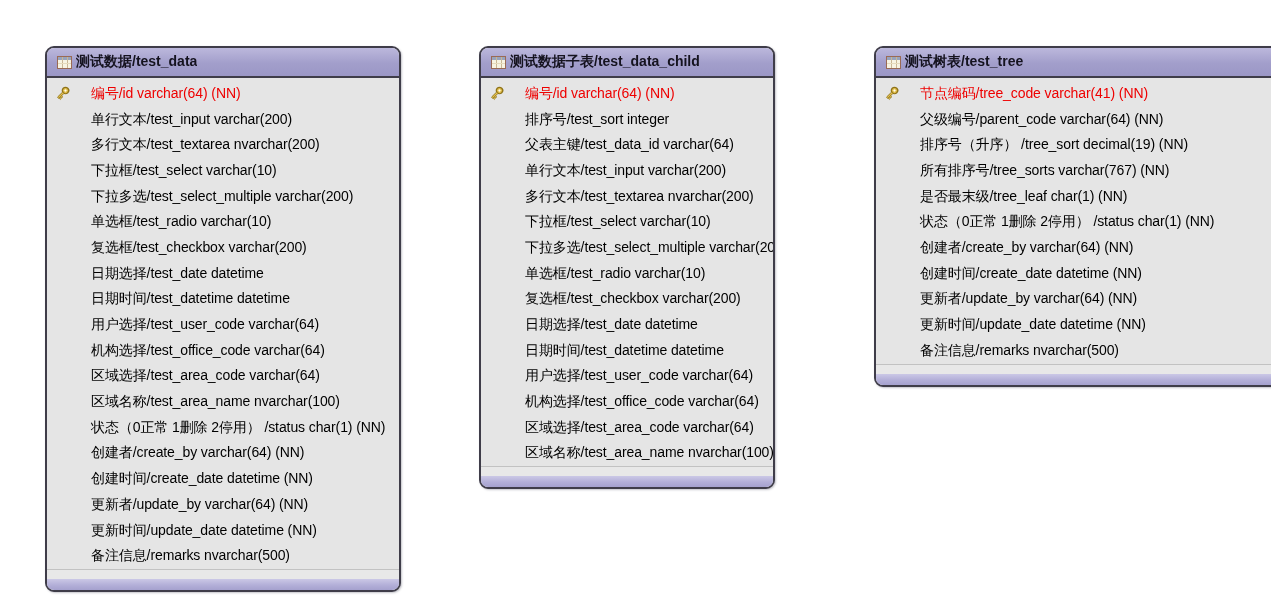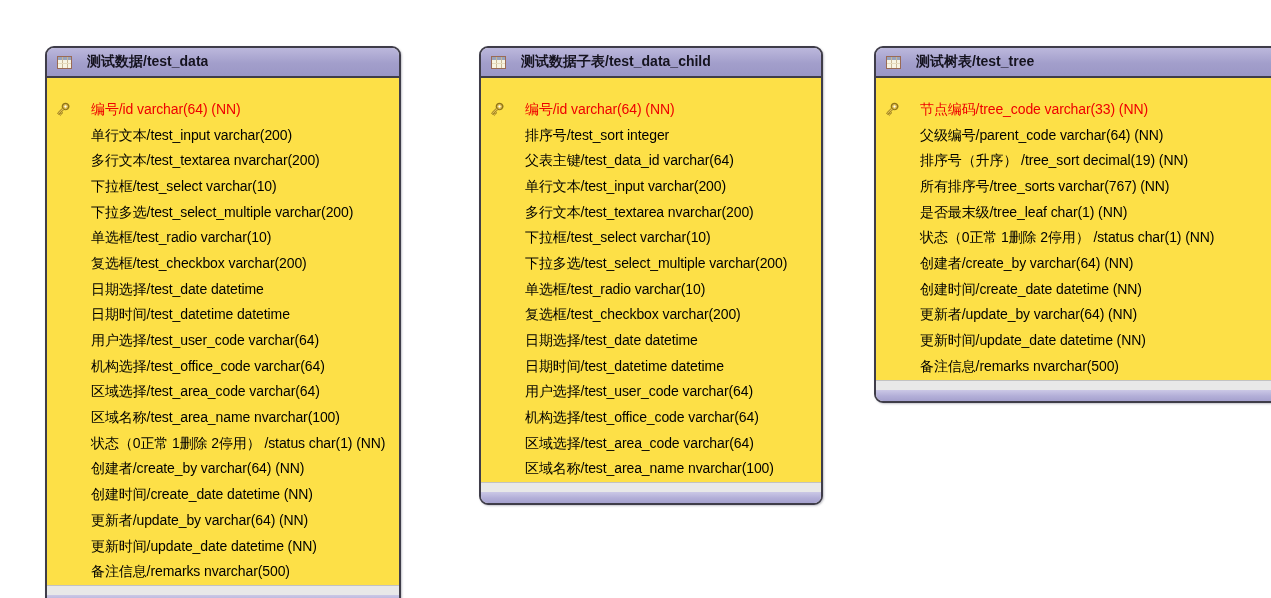--- a/index.html
+++ b/index.html
@@ -12,38 +12,38 @@
 
   .table-card{
     position:absolute;top:46px;
     border:2px solid #3f3d49;border-radius:9px;
     background:#ffffff;overflow:hidden;
     display:flex;flex-direction:column;
     box-shadow:1px 1px 2px rgba(60,60,80,.30);
     box-sizing:border-box;
   }
   .t0{left:45px;width:356px;}
-  .t1{left:479px;width:344px;}
+  .t1{left:479px;width:296px;}
   .t2{left:874px;width:422px;}
 
   .table-header{
     flex:0 0 30px;height:30px;
-    display:flex;align-items:center;gap:15px;
+    display:flex;align-items:center;gap:4px;
     padding:5px 10px;box-sizing:border-box;
     background:linear-gradient(180deg,#bcb8dc 0%,#a29ecb 55%,#9b97c6 100%);
     border-bottom:2px solid #3f3d49;
     cursor:default;
   }
   .table-icon{flex:0 0 15px;display:flex;align-items:center;}
   .table-title{
     font-size:14px;font-weight:bold;color:#15131f;
     white-space:nowrap;overflow:hidden;
   }
 
-  .table-body{background:#fde047;padding-top:19px;}
+  .table-body{background:#e5e5e5;padding-top:3px;}
   .field-row{height:25.7px;display:flex;align-items:center;}
   .key-slot{
     flex:0 0 44px;box-sizing:border-box;
     display:flex;align-items:center;justify-content:flex-start;
     padding-left:7px;
   }
   .field-label{
     font-size:14px;color:#000000;white-space:nowrap;
     letter-spacing:-0.1px;
   }
@@ -272,21 +272,21 @@
             <svg width="17" height="17" viewBox="0 0 16 16" aria-hidden="true">
               <g transform="rotate(45 8 8)">
                 <circle cx="8" cy="4" r="3" fill="#e3c04f" stroke="#8f7318" stroke-width="1.2"></circle>
                 <circle cx="8" cy="4" r="1.1" fill="#fffdf2"></circle>
                 <rect x="7.1" y="6.6" width="1.8" height="7.2" rx="0.5" fill="#e3c04f" stroke="#8f7318" stroke-width="0.8"></rect>
                 <rect x="8.8" y="10.1" width="1.7" height="1.3" fill="#e3c04f" stroke="#8f7318" stroke-width="0.6"></rect>
                 <rect x="8.8" y="12.1" width="1.7" height="1.3" fill="#e3c04f" stroke="#8f7318" stroke-width="0.6"></rect>
               </g>
             </svg>
           </span>
-          <span class="field-label">节点编码/tree_code varchar(33) (NN)</span>
+          <span class="field-label">节点编码/tree_code varchar(41) (NN)</span>
         </div>
         <div class="field-row">
           <span class="key-slot"></span>
           <span class="field-label">父级编号/parent_code varchar(64) (NN)</span>
         </div>
         <div class="field-row">
           <span class="key-slot"></span>
           <span class="field-label">排序号（升序） /tree_sort decimal(19) (NN)</span>
         </div>
         <div class="field-row">

